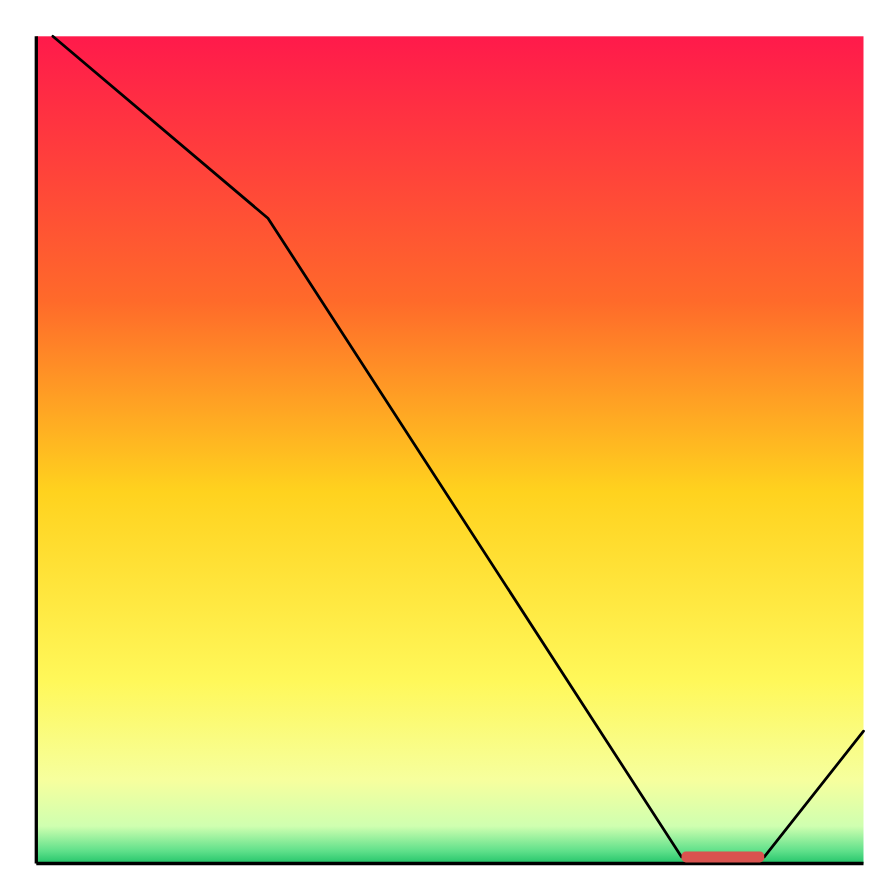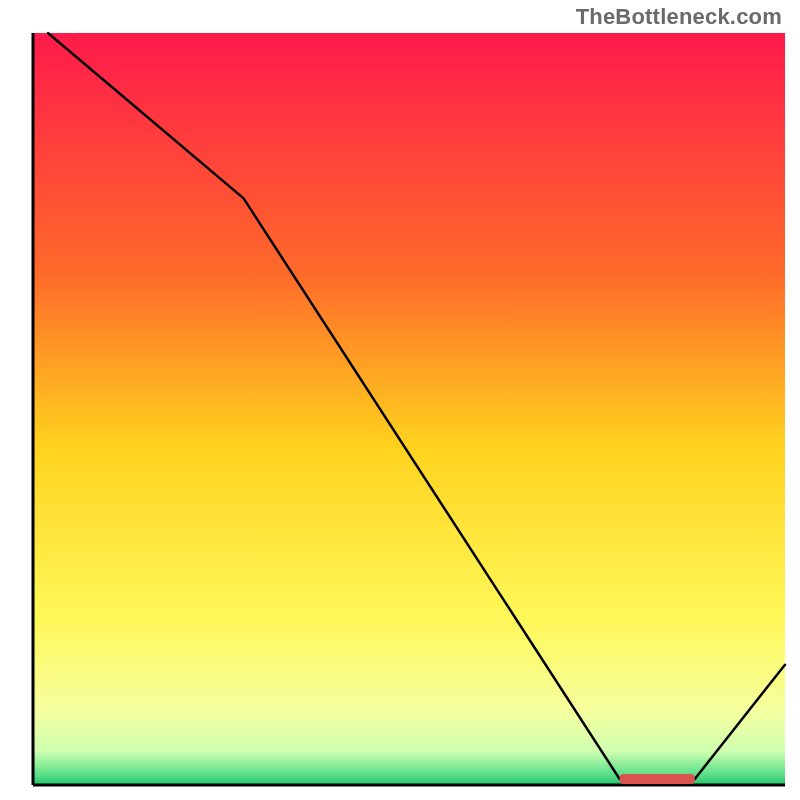--- a/index.html
+++ b/index.html
@@ -29,21 +29,20 @@
     left: 0;
     top: 0;
     width: 800px;
     height: 800px;
   }
 </style>
 </head>
 <body>
 
 <div class="container">
-  <div class="watermark">TheBottleneck.com</div>
 
   <svg class="plot" viewBox="0 0 800 800">
     <defs>
       <linearGradient id="bg-grad" x1="0" y1="0" x2="0" y2="1">
       <stop offset="0.00%" stop-color="#ff1a4b"></stop>
           <stop offset="32.00%" stop-color="#ff6a2a"></stop>
           <stop offset="55.00%" stop-color="#ffd21e"></stop>
           <stop offset="78.00%" stop-color="#fff85a"></stop>
           <stop offset="90.00%" stop-color="#f6ff9e"></stop>
           <stop offset="95.50%" stop-color="#cfffb0"></stop>

